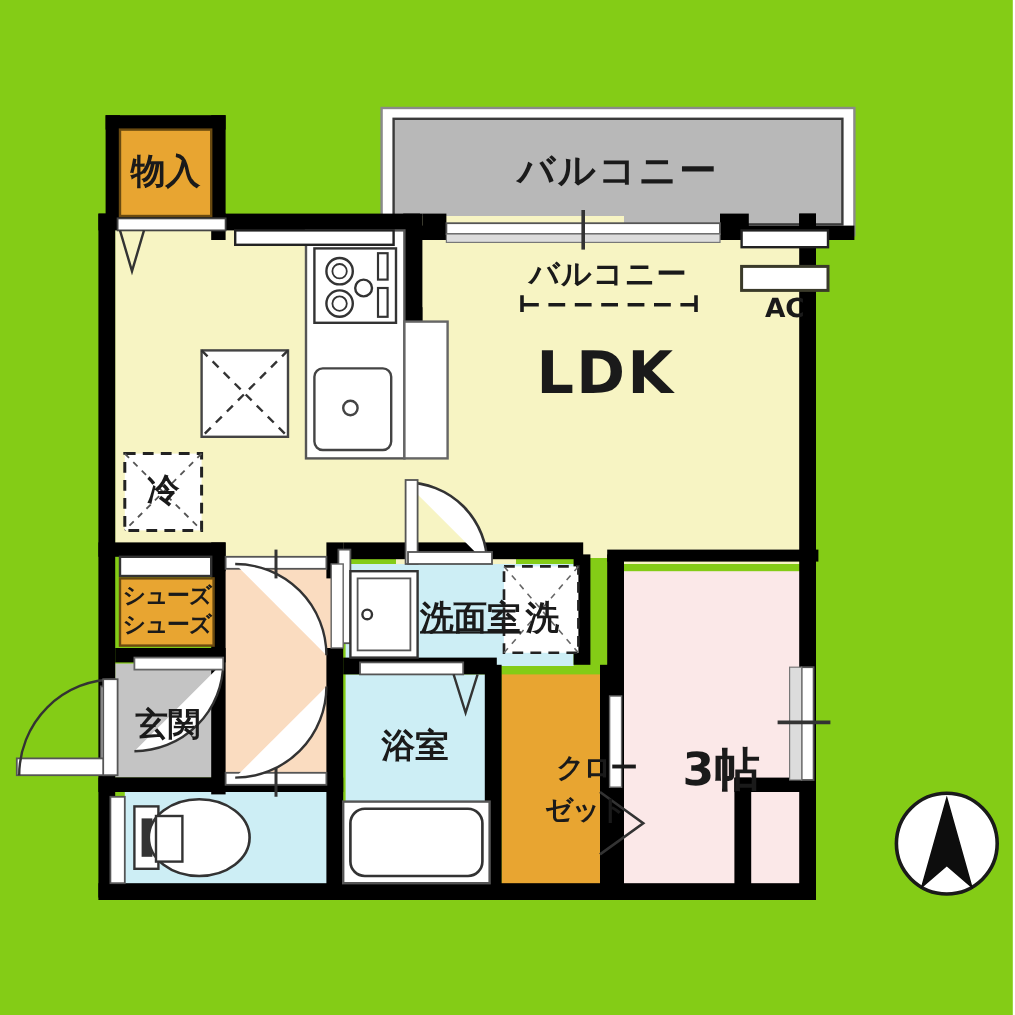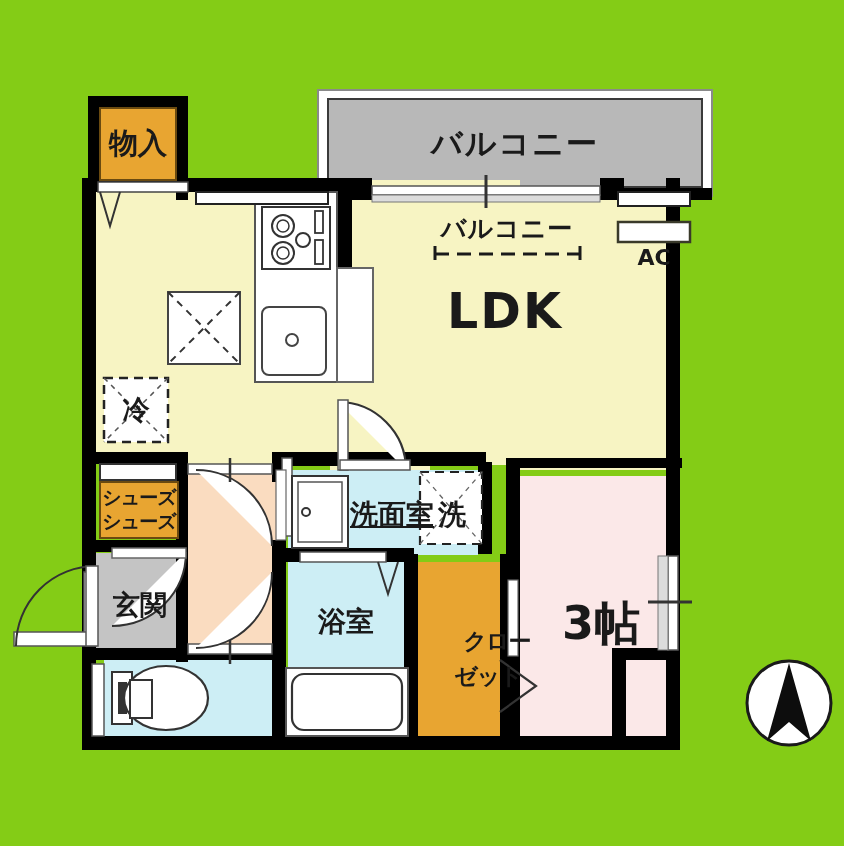--- a/index.html
+++ b/index.html
@@ -302,15 +302,15 @@
   <div class="lbl center" style="left:140px;top:604px;font-size:27px;">玄関</div>
 
   <div class="lbl center" style="left:392px;top:515px;font-size:28px;text-decoration:underline;">洗面室</div>
   <div class="lbl center" style="left:452px;top:515px;font-size:28px;">洗</div>
 
   <div class="lbl center" style="left:346px;top:622px;font-size:28px;">浴室</div>
 
   <div class="lbl center" style="left:461px;top:641px;font-size:23px;letter-spacing:-1px;margin-left:36px;">クロー</div>
   <div class="lbl center" style="left:488px;top:676px;font-size:23px;letter-spacing:-1px;">ゼット</div>
 
-  <div class="lbl center" style="left:601px;top:623px;font-size:46px;">3帖</div>
+  <div class="lbl center" style="left:601px;top:641px;font-size:38px;">3帖</div>
 
 </div>
 
 </body></html>

